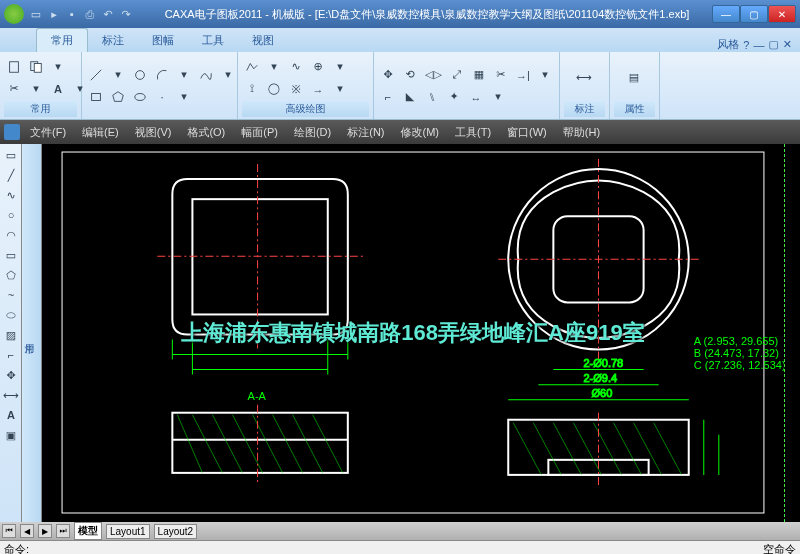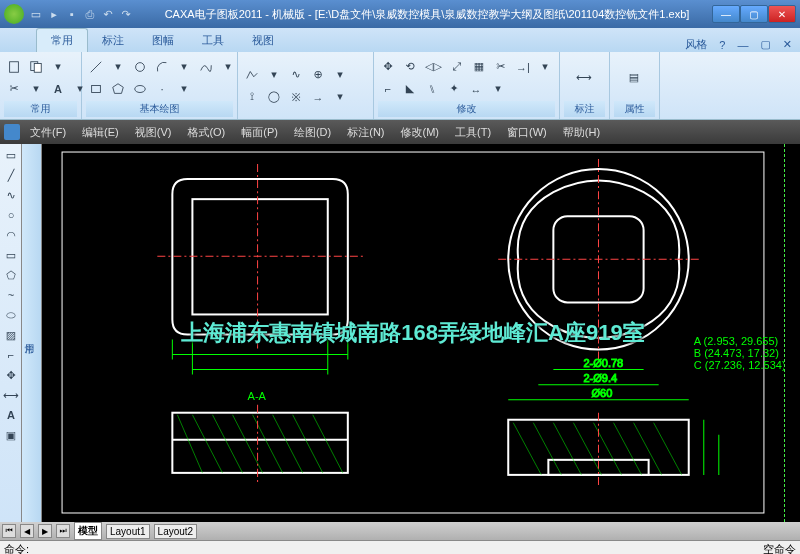--- a/index.html
+++ b/index.html
@@ -9,21 +9,21 @@
 .qat{display:flex;gap:2px;margin-right:8px}
 .qat-btn{width:16px;height:16px;display:flex;align-items:center;justify-content:center;color:#cde}
 .title-text{flex:1;text-align:center;font-size:11px;overflow:hidden;white-space:nowrap}
 .win-btns{display:flex;gap:0}
 .wbtn{width:28px;height:18px;background:linear-gradient(#6af,#48c);border:1px solid #369;border-radius:2px;display:flex;align-items:center;justify-content:center;color:#fff;font-size:10px}
 .wbtn.close{background:linear-gradient(#e55,#c22)}
 .ribbon-tabs{height:24px;background:linear-gradient(#cfe4f8,#b8d8f2);display:flex;align-items:end;padding-left:36px}
 .rtab{padding:4px 14px;color:#2a5a9a;cursor:pointer}
 .rtab.active{background:#d8ecfa;border-radius:3px 3px 0 0;border:1px solid #9bc;border-bottom:none}
 .ribbon-tabs .spacer{flex:1}
-.ribbon-tabs .right{padding:0 8px;color:#2a5a9a;display:flex;gap:12px;align-items:center}
+.ribbon-tabs .right{padding:0 8px;color:#2a5a9a;display:flex;gap:4px;align-items:center}
 .ribbon{height:68px;background:linear-gradient(#e8f2fb,#cfe4f8);display:flex;border-bottom:1px solid #9bc}
 .panel{border-right:1px solid #a8c8e0;display:flex;flex-direction:column;padding:2px 4px}
 .panel .rows{flex:1;display:flex;flex-direction:column;gap:2px;justify-content:center}
 .panel .prow{display:flex;gap:2px;align-items:center}
 .pbtn{min-width:20px;height:20px;border:1px solid transparent;border-radius:2px;display:flex;align-items:center;justify-content:center;padding:0 2px;color:#345}
 .pbtn svg{width:14px;height:14px}
 .plabel{text-align:center;font-size:10px;color:#2a5a9a;padding:1px 0;background:linear-gradient(#d0e8fa,#b8d8f2)}
 .menubar{height:22px;background:linear-gradient(#5a5a5a,#3a3a3a);display:flex;align-items:center;padding:12px 4px;gap:4px}
 .menubar .mprefix{width:16px;height:16px;background:#48c;border-radius:2px}
 .mitem{color:#ddd;padding:2px 6px}
@@ -144,21 +144,20 @@
           </div>
         <div class="pbtn">
             <svg viewBox="0 0 16 16">
               <ellipse cx="8" cy="8" rx="6" ry="4" fill="none" stroke="#345"></ellipse>
             </svg>
           </div>
         <div class="pbtn">·</div>
         <div class="pbtn">▾</div>
       </div>
     </div>
-    <div class="plabel">基本绘图</div>
   </div>
   <div class="panel" style="width:136px">
     <div class="rows">
       <div class="prow">
         <div class="pbtn">
             <svg viewBox="0 0 16 16">
               <path d="M2 12 L6 4 L10 10 L14 6" fill="none" stroke="#345"></path>
             </svg>
           </div>
         <div class="pbtn">▾</div>
@@ -167,20 +166,21 @@
         <div class="pbtn">▾</div>
       </div>
       <div class="prow">
         <div class="pbtn">⟟</div>
         <div class="pbtn">◯</div>
         <div class="pbtn">※</div>
         <div class="pbtn">→</div>
         <div class="pbtn">▾</div>
       </div>
     </div>
+    <div class="plabel">高级绘图</div>
   </div>
   <div class="panel" style="width:186px">
     <div class="rows">
       <div class="prow">
         <div class="pbtn">✥</div>
         <div class="pbtn">⟲</div>
         <div class="pbtn">◁▷</div>
         <div class="pbtn">⤢</div>
         <div class="pbtn">▦</div>
         <div class="pbtn">✂</div>
@@ -189,21 +189,20 @@
       </div>
       <div class="prow">
         <div class="pbtn">⌐</div>
         <div class="pbtn">◣</div>
         <div class="pbtn">⑊</div>
         <div class="pbtn">✦</div>
         <div class="pbtn">↔</div>
         <div class="pbtn">▾</div>
       </div>
     </div>
-    <div class="plabel">修改</div>
   </div>
   <div class="panel" style="width:50px">
     <div class="rows">
       <div class="prow">
           <div class="pbtn" style="width:40px;height:40px">⟷</div>
         </div>
     </div>
     <div class="plabel">标注</div>
   </div>
   <div class="panel" style="width:50px">

